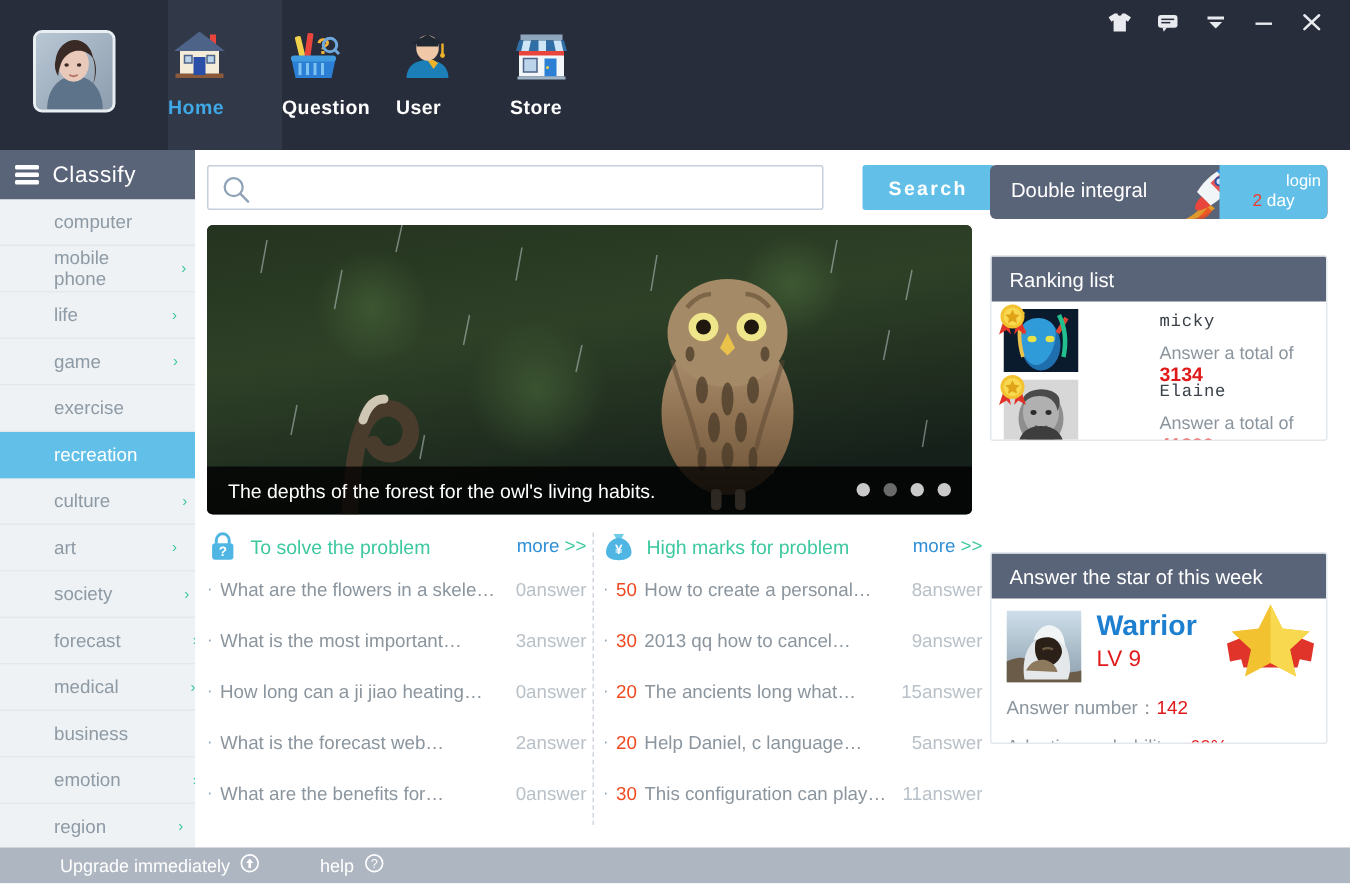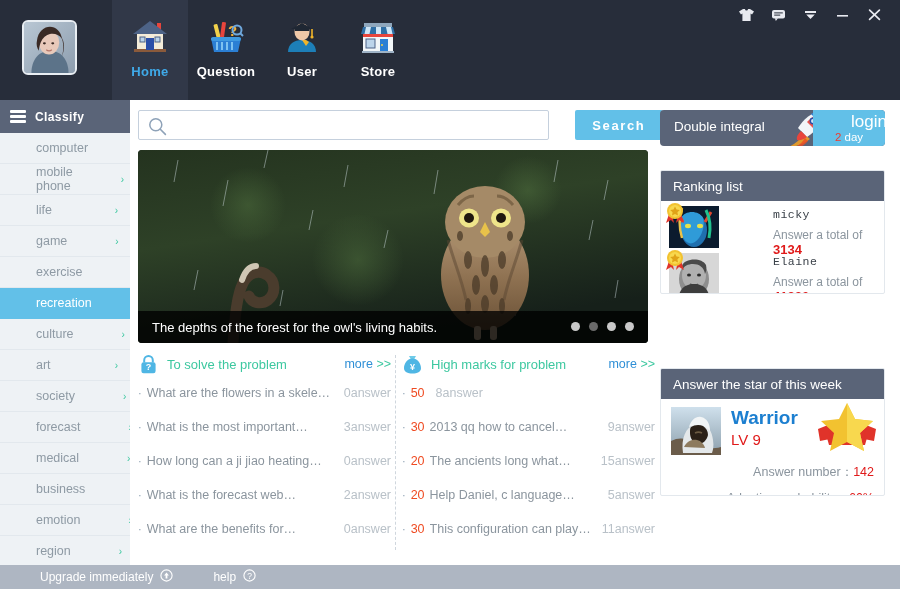--- a/index.html
+++ b/index.html
@@ -48,21 +48,21 @@
   .avatar-art { width: 100%; height: 100%; display: block; }
 
   .navtabs {
     position: absolute; left: 112px; top: 0;
     height: 100px;
     display: flex; align-items: flex-end;
   }
   .navtab {
     width: 76px; height: 100px;
     display: flex; flex-direction: column;
-    align-items: center; justify-content: flex-start;
+    align-items: flex-start; justify-content: flex-start;
     padding-top: 16px;
     cursor: pointer;
     color: #ffffff;
   }
   .navtab.active { background: #313848; color: #3fa9e8; }
   .navtab .tab-icon {
     width: 42px; height: 42px;
     display: flex; align-items: center; justify-content: center;
   }
   .navtab .tab-label {
@@ -85,21 +85,21 @@
     padding-left: 10px;
     color: #fff;
     cursor: pointer;
   }
   .burger {
     width: 16px; height: 13px;
     display: flex; flex-direction: column; justify-content: space-between;
     margin-right: 9px;
   }
   .burger i { display: block; height: 3px; background: #fff; border-radius: 1px; }
-  .classify-title { font-size: 12px; font-weight: bold; letter-spacing: .4px; }
+  .classify-title { font-size: 15px; font-weight: normal; letter-spacing: .4px; }
 
   .side-item {
     height: 31px;
     display: flex; align-items: center;
     padding: 0 12px 0 36px;
     border-bottom: 1px solid #e2e8ed;
     background: #eef2f5;
     color: #8e9aa4;
     font-size: 12.5px;
     cursor: pointer;
@@ -169,21 +169,21 @@
     color: #ffffff; font-size: 13.5px;
   }
   .integral-right {
     position: absolute; right: 0; top: 0;
     width: 72px; height: 36px;
     background: #62c0e8;
     display: flex; flex-direction: column;
     align-items: center; justify-content: center;
     line-height: 1.15;
   }
-  .integral-login { color: #ffffff; font-size: 17px; padding-left: 40px; }
+  .integral-login { color: #ffffff; font-size: 11px; padding-left: 40px; }
   .integral-day { font-size: 11.5px; color: #ffffff; }
   .integral-day b { color: #ef3b2d; font-weight: normal; }
   .rocket {
     position: absolute; left: 122px; top: -3px;
     width: 56px; height: 44px;
   }
 
   
   .carousel {
     position: absolute; left: 8px; top: 50px;
@@ -303,21 +303,21 @@
 
   .star-body { padding: 8px 10px 0 10px; position: relative; }
   .star-top { display: flex; align-items: flex-start; }
   .star-ava { width: 50px; height: 48px; flex: 0 0 auto; margin-right: 10px; }
   .star-ava .art { width: 50px; height: 48px; display: block; }
   .star-name { color: #1c7fd0; font-size: 19px; font-weight: bold; }
   .star-lv { color: #e01a1a; font-size: 15px; font-weight: normal; margin-top: 2px; }
   .bigstar { position: absolute; right: 6px; top: 2px; width: 62px; height: 54px; }
   .star-stat {
     margin-top: 9px;
-    font-size: 12.5px; color: #8b959e; text-align: right;
+    font-size: 12.5px; color: #8b959e;
   }
   .star-stat b { color: #e01a1a; font-weight: normal; }
 
   
   .statusbar {
     position: absolute; left: 0; bottom: 0;
     width: 900px; height: 24px;
     background: #aeb6c2;
     display: flex; align-items: center; justify-content: flex-start;
     padding-right: 18px;
@@ -694,20 +694,21 @@
               <path d="M7 2h7l-2 3.4H9z" fill="#6fcbe8"></path>
               <path d="M10.5 4.6c5 0 8.5 5 8.5 9.6 0 3.4-3.6 5.3-8.5 5.3S2 17.6 2 14.2c0-4.6 3.5-9.6 8.5-9.6z" fill="#4fb6e4"></path>
               <text x="10.5" y="15.6" font-size="9" font-weight="bold" text-anchor="middle" fill="#ffffff" font-family="Liberation Sans, sans-serif">¥</text>
             </svg></span>
           <span class="htitle">High marks for problem</span>
           <span class="hmore"><span>more</span> <span class="arrows">&gt;&gt;</span></span>
         </div>
         <div class="qrow">
           <span class="qbullet">·</span>
           <span class="qscore">50</span>
+          <span class="qtitle">How to create a personal…</span>
           <span class="qans">8answer</span>
         </div>
         <div class="qrow">
           <span class="qbullet">·</span>
           <span class="qscore">30</span>
           <span class="qtitle">2013 qq how to cancel…</span>
           <span class="qans">9answer</span>
         </div>
         <div class="qrow">
           <span class="qbullet">·</span>

